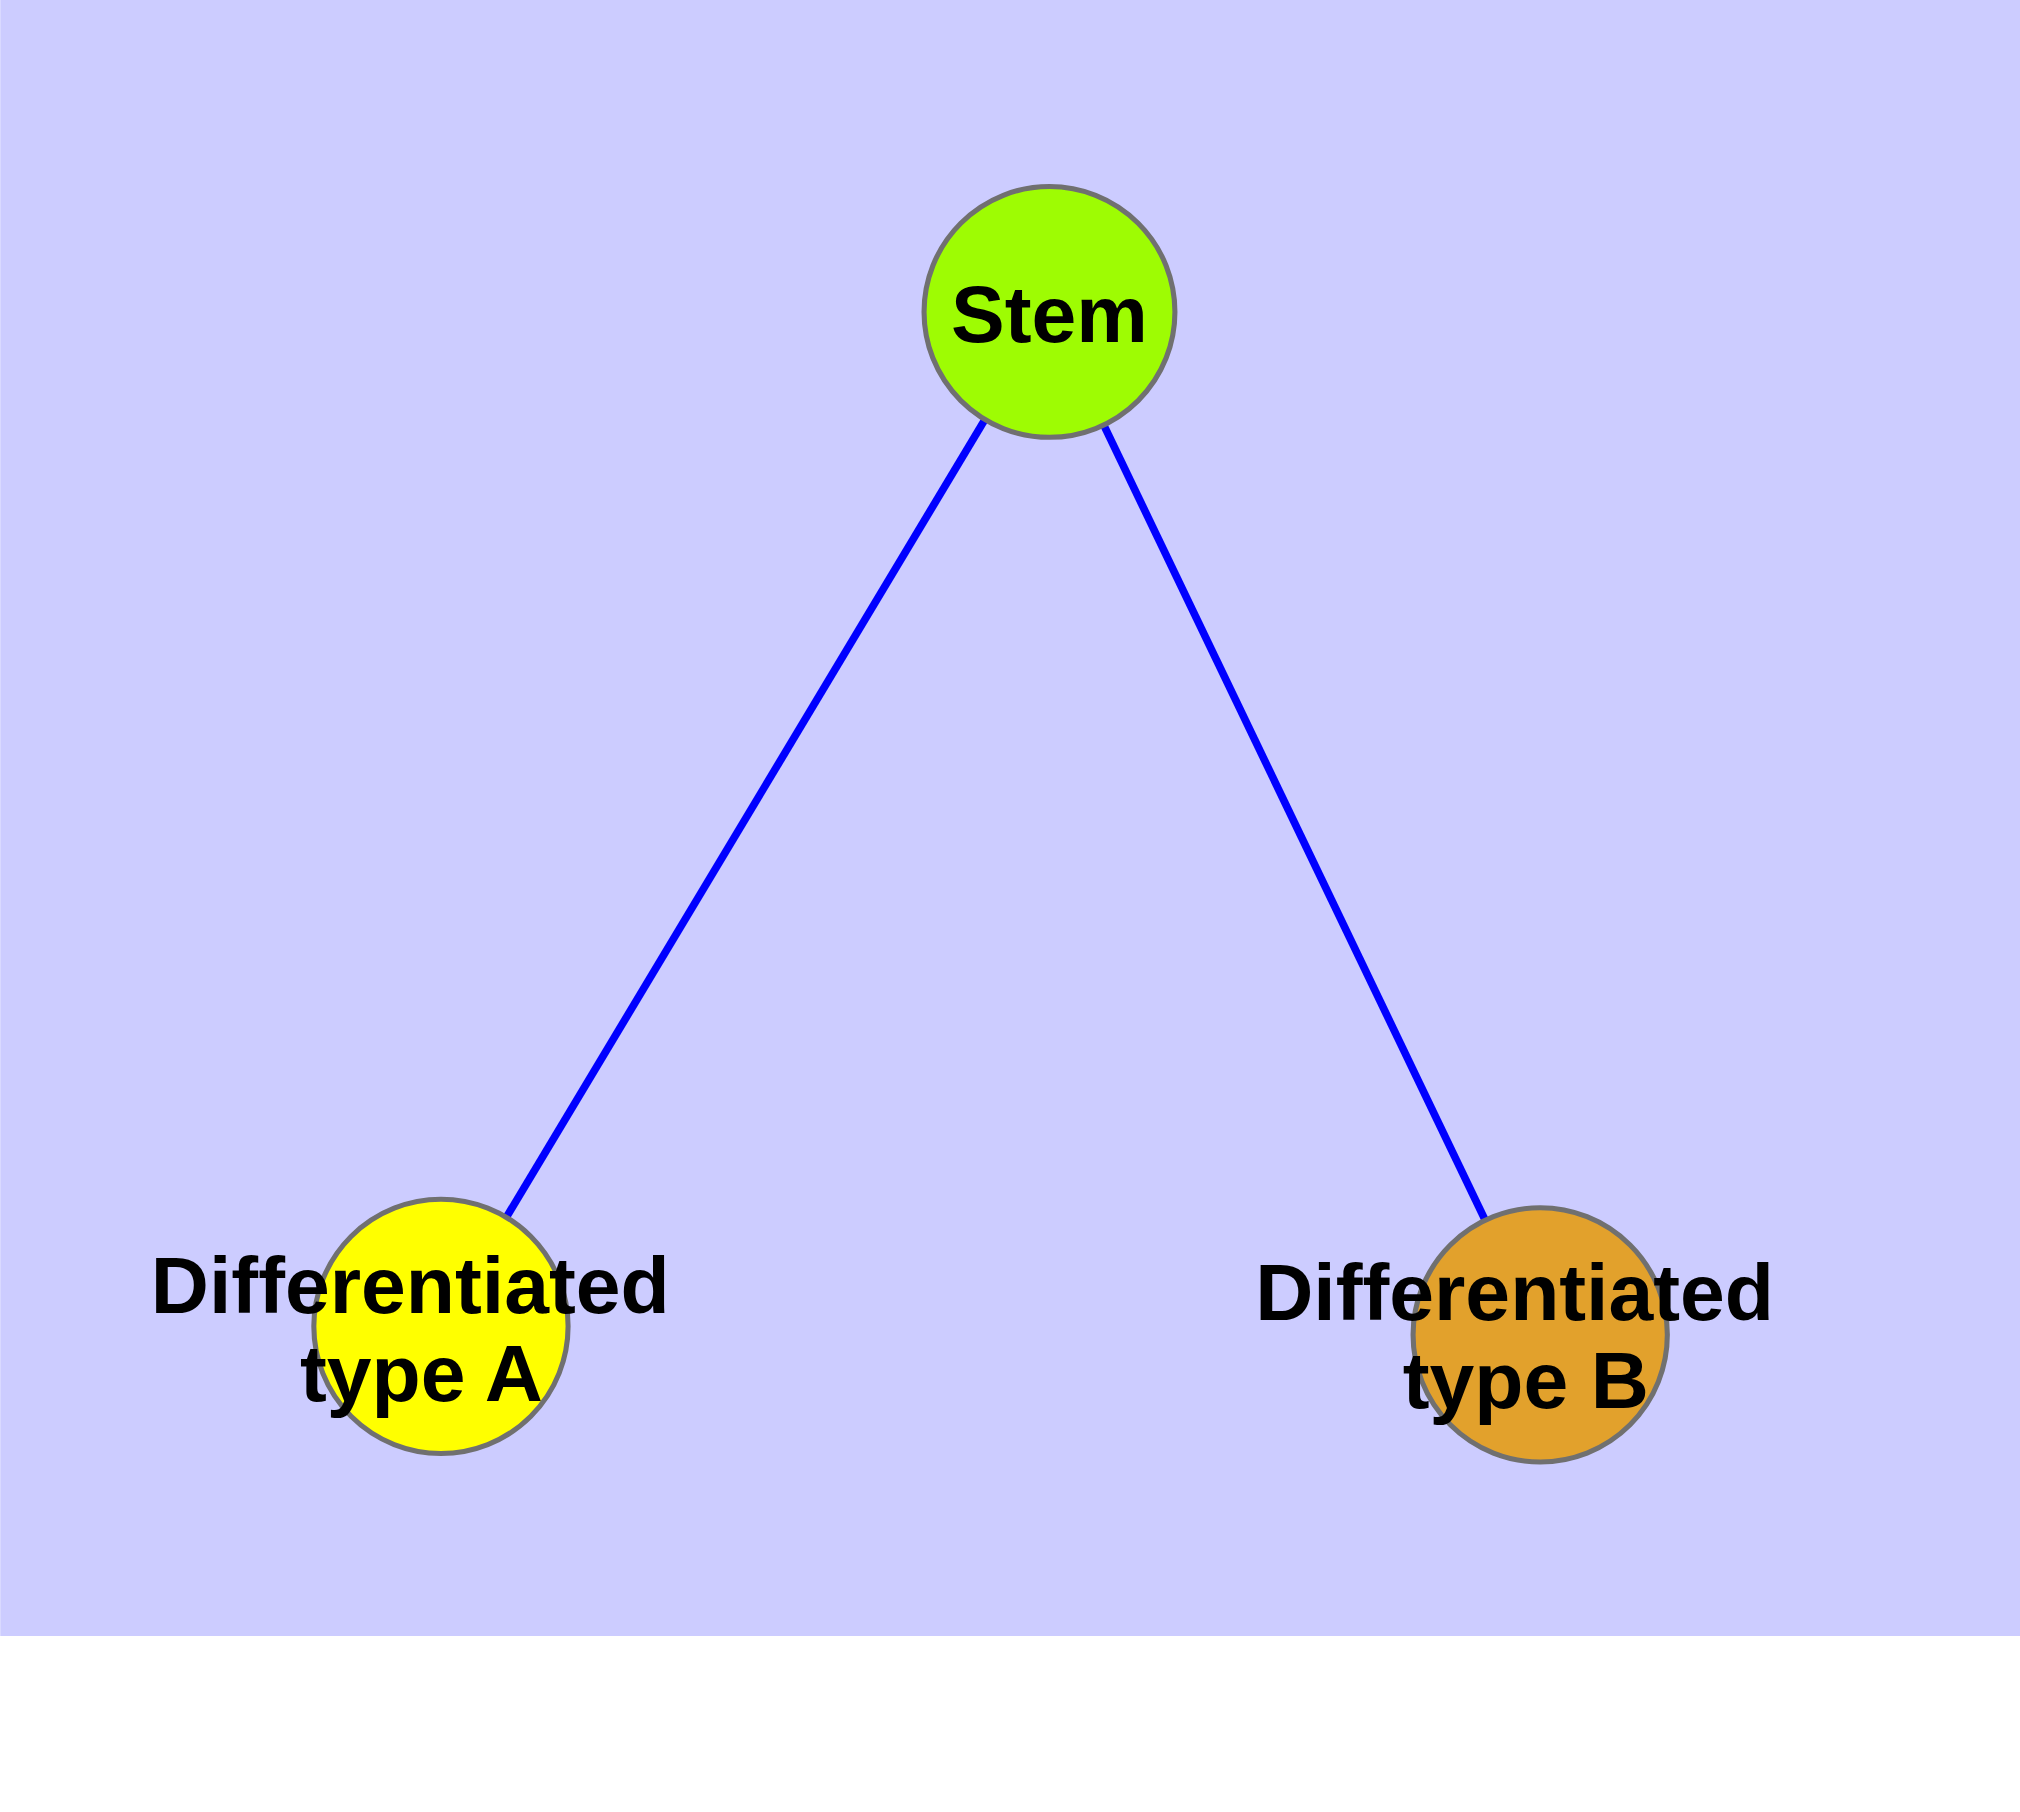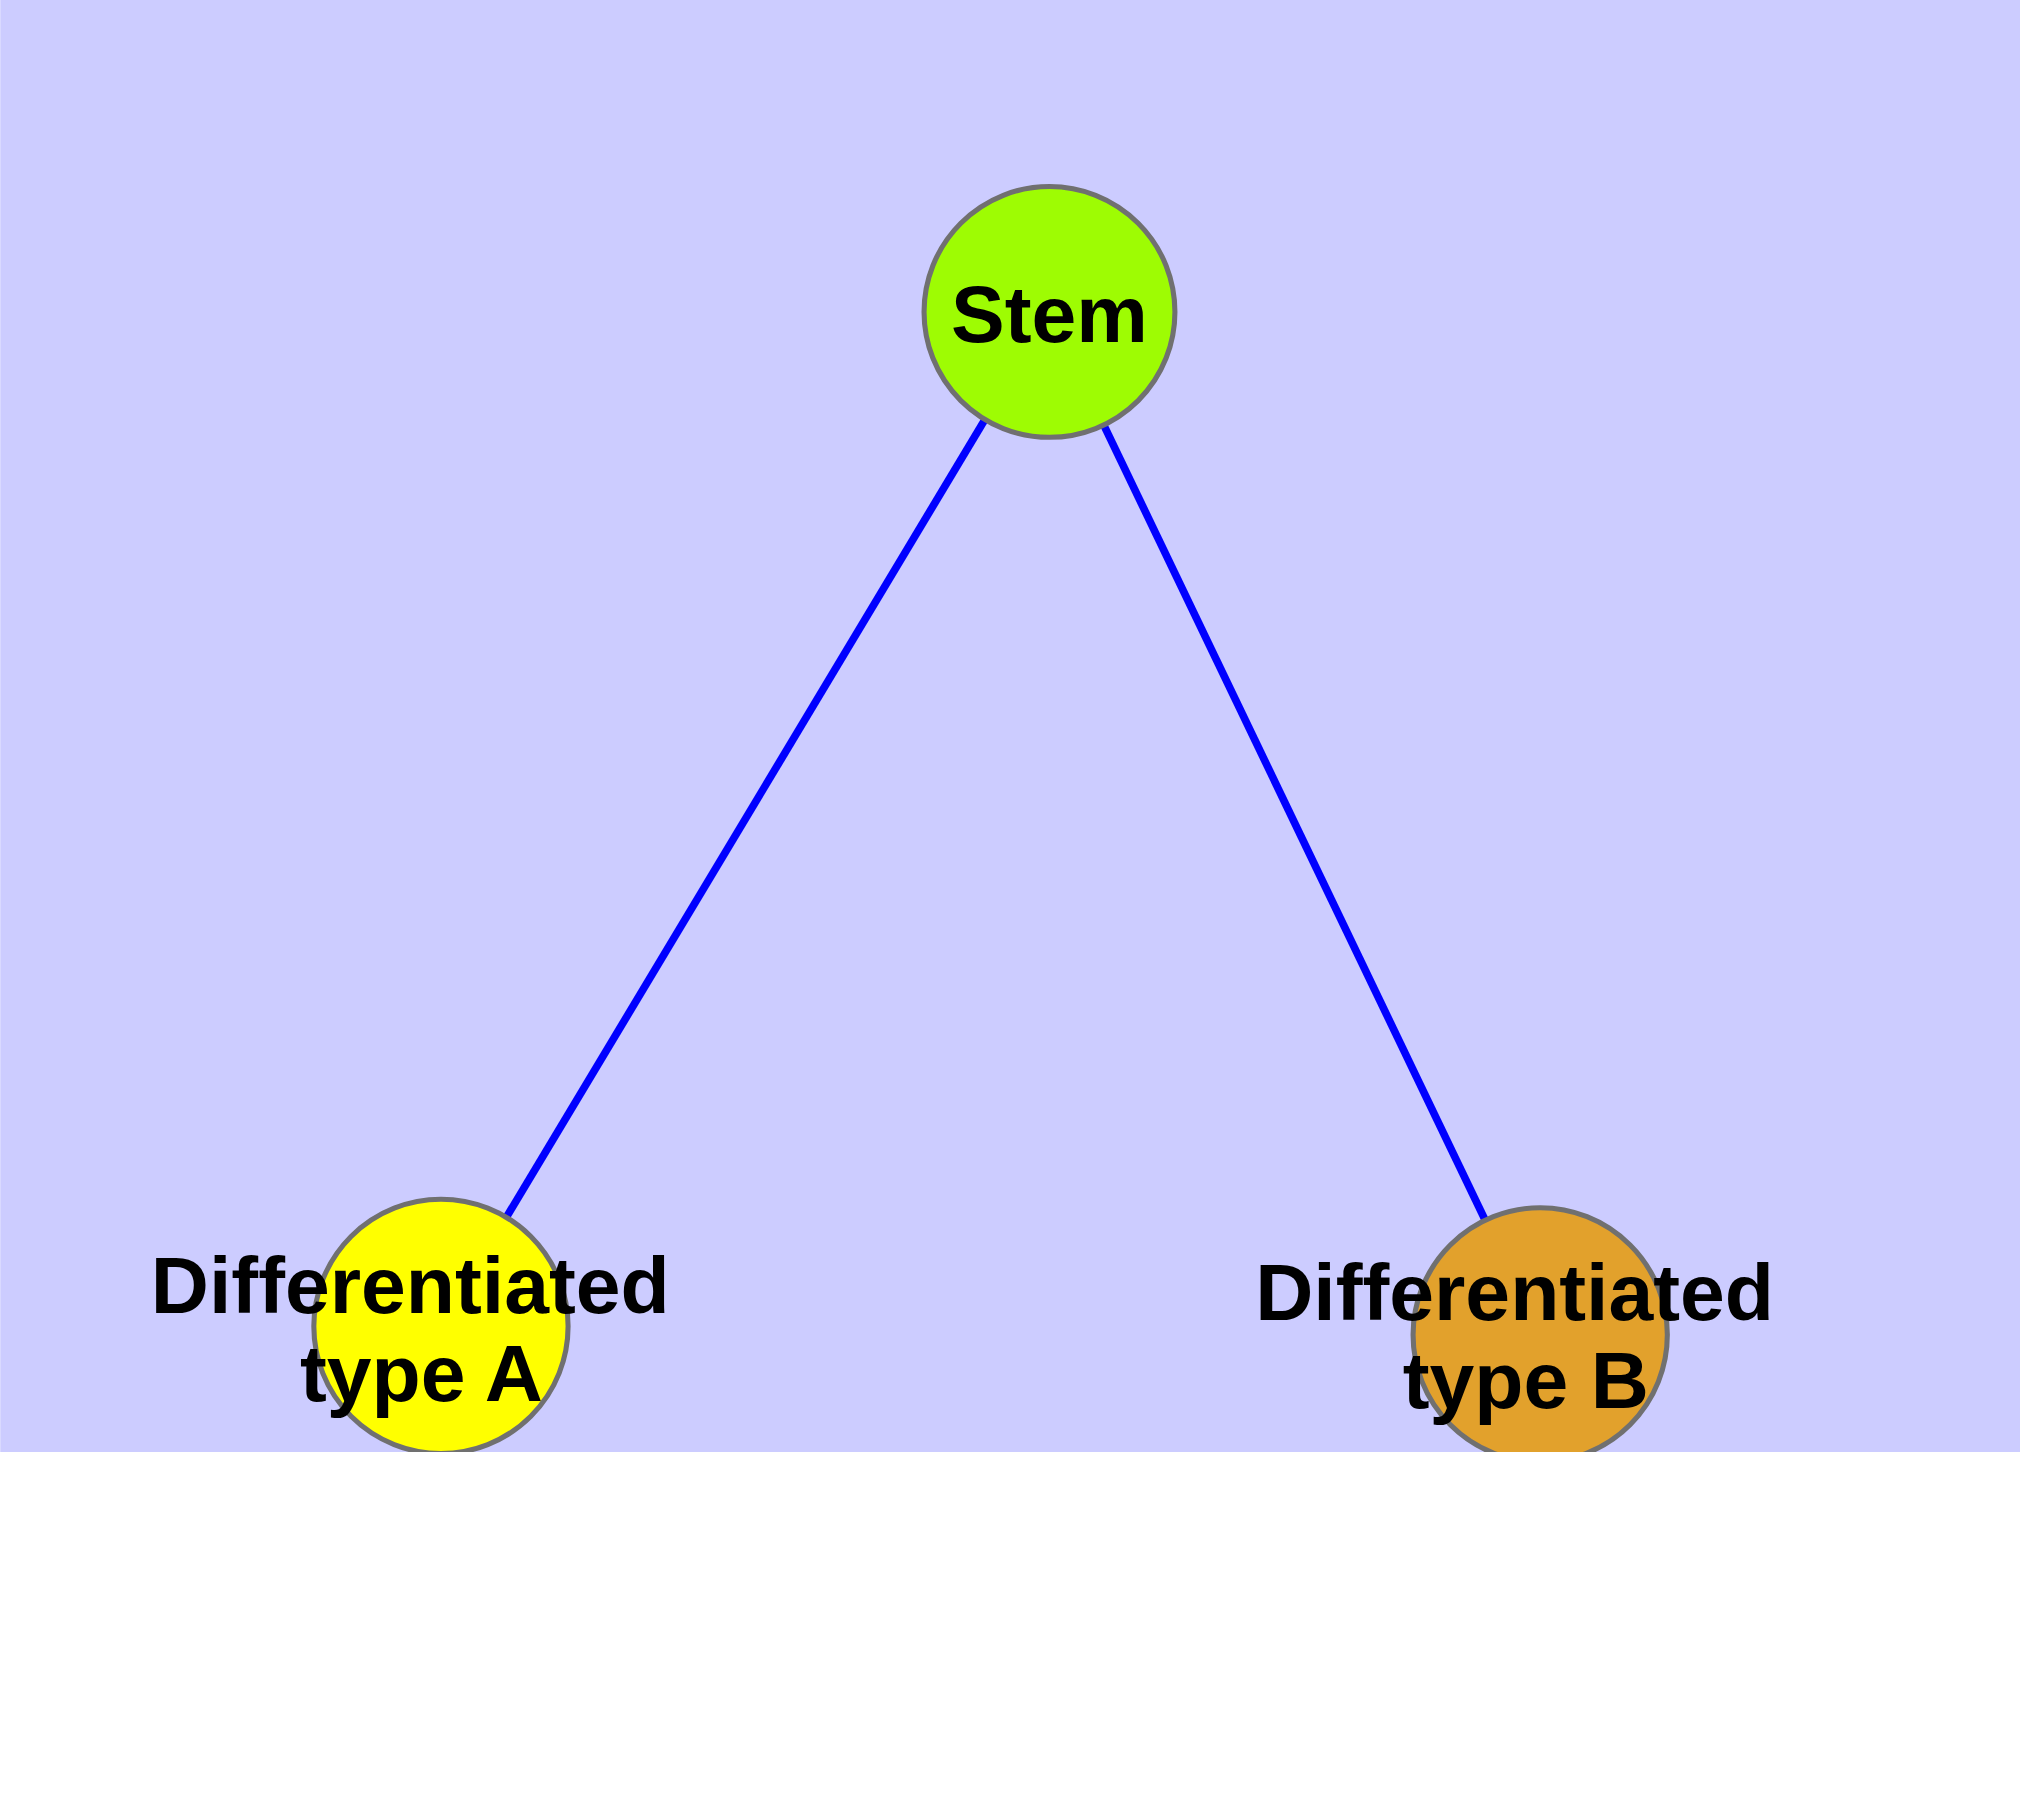--- a/index.html
+++ b/index.html
@@ -4,21 +4,21 @@
 <title>Cell Differentiation Graph</title>
 <style>
   html, body {
     margin: 0;
     padding: 0;
     background: #ffffff;
   }
   #canvas {
     position: relative;
     width: 2021px;
-    height: 1452px;
+    height: 1636px;
     overflow: hidden;
     font-family: "Liberation Sans", "DejaVu Sans", sans-serif;
   }
   #graph-svg {
     position: absolute;
     top: 0;
     left: 0;
     width: 2021px;
     height: 1812px;
     display: block;

